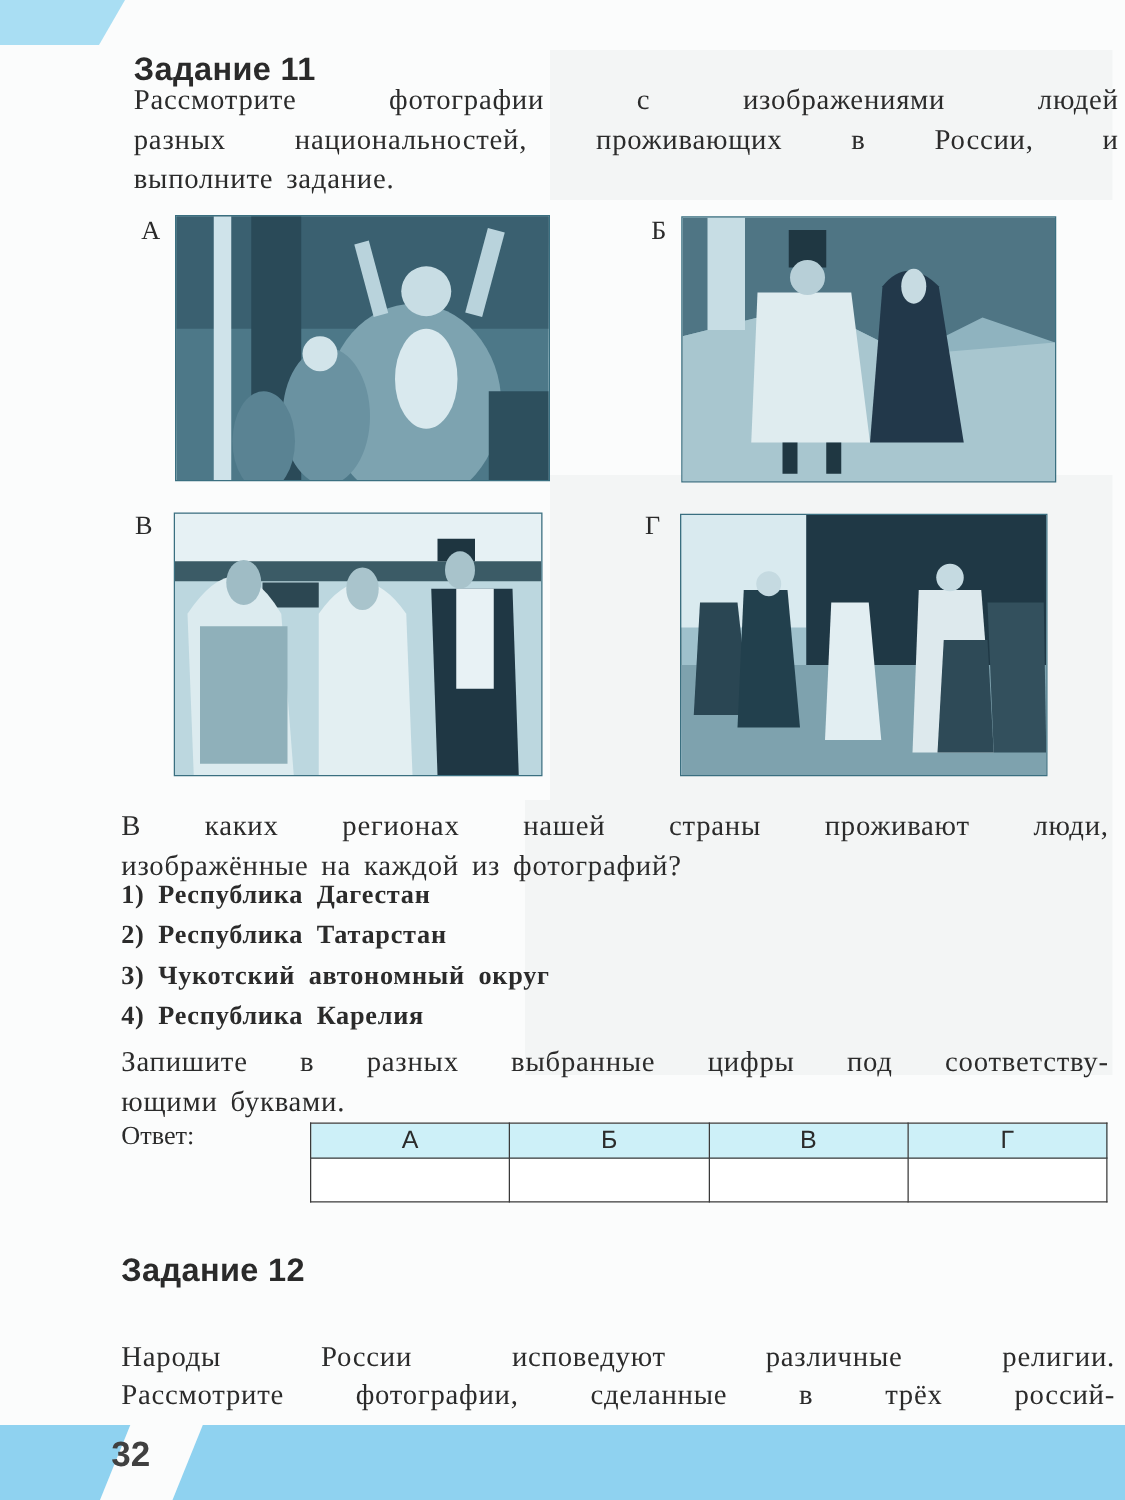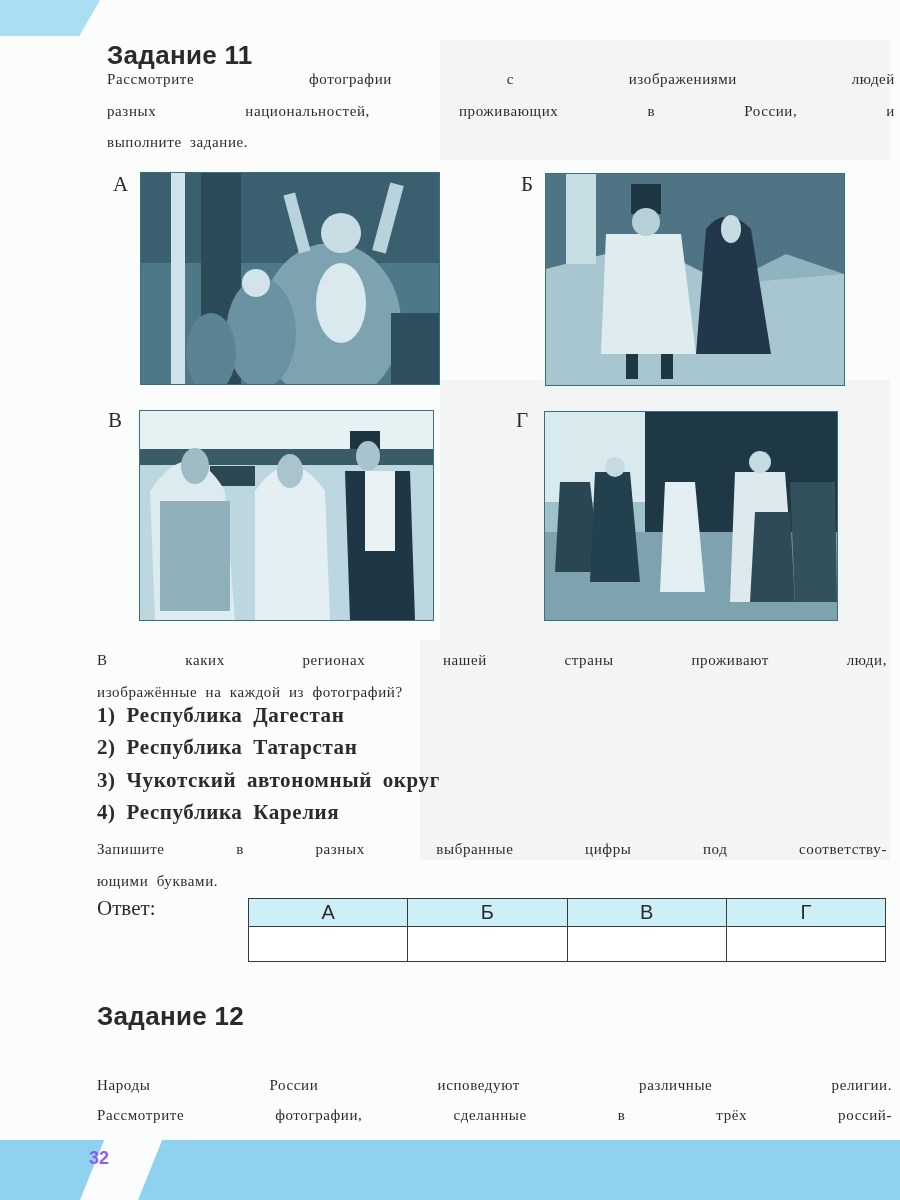--- a/index.html
+++ b/index.html
@@ -19,21 +19,21 @@
     transform-origin: top left;
   }
 
   .task-title {
     font-family: "Liberation Sans", "DejaVu Sans", sans-serif;
     font-weight: bold; font-size: 26px; color: #2a2a2a;
     letter-spacing: 0.3px;
   }
 
   .para {
-    font-size: 15px; line-height: 31.5px;
+    font-size: 23px; line-height: 31.5px;
     font-family: "Liberation Serif", "DejaVu Serif", serif;
     text-align: justify; text-align-last: justify;
     letter-spacing: 0.6px; word-spacing: 4px;
   }
   .para .ln { display: block; height: 31.5px; white-space: nowrap; }
   .para .ln.last { text-align-last: left; }
 
   .photo-label {
     font-family: "Liberation Serif", "DejaVu Serif", serif;
     font-size: 21px; color: #2a2a2a;
@@ -77,21 +77,21 @@
     background: #8fd2f0;
   }
   .footer-gap {
     position: absolute; left: 80px; top: 1140px; width: 58px; height: 60px;
     background: #fbfcfc;
     transform: skewX(-22deg); transform-origin: bottom left;
   }
   .page-number {
     position: absolute; left: 89px; top: 1148px;
     font-family: "Liberation Sans", "DejaVu Sans", sans-serif;
-    font-weight: bold; font-size: 18px; color: #8b5cf6;
+    font-weight: bold; font-size: 28px; color: #404040;
   }
 
   
   .bleed {
     position: absolute; background: rgba(120,130,140,0.06);
   }
 </style>
 </head>
 <body>
 

